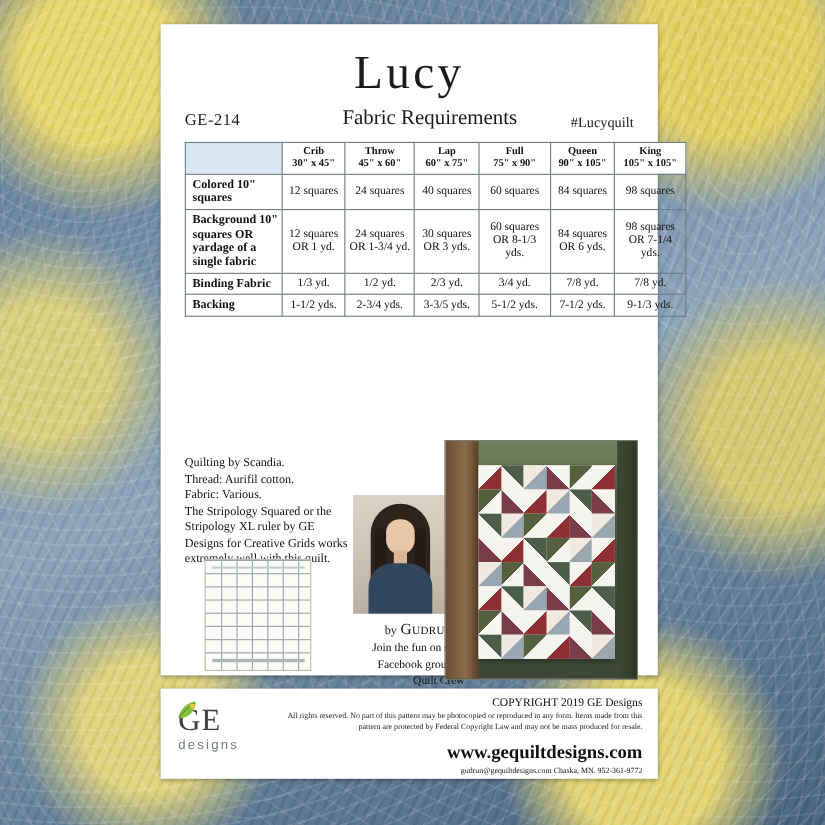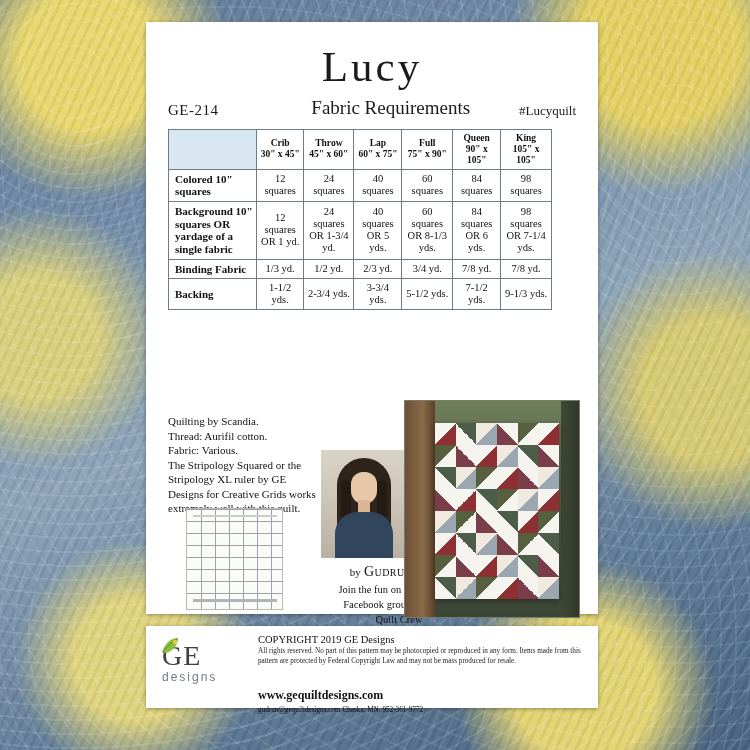--- a/index.html
+++ b/index.html
@@ -44,21 +44,21 @@
   .hdr-row{
     display:flex;align-items:flex-end;justify-content:space-between;
     padding:6px 22px 0 22px;
   }
   .sku{font-family:"Liberation Serif", serif;font-size:15px;color:#1b1b1b;letter-spacing:.5px;text-align:center;}
   .fabreq{font-family:"Liberation Serif", serif;font-size:19px;color:#1b1b1b;margin-left:44px;}
   .hashtag{font-family:"Liberation Serif", serif;font-size:13px;color:#1b1b1b;text-align:right;}
 
   
   table.req{
-    border-collapse:collapse;margin:10px 22px 0 22px;width:384px;
+    border-collapse:collapse;margin:10px 22px 0 22px;width:456px;
     font-size:10.5px;color:#111;font-family:"Liberation Serif", serif;
   }
   table.req td,table.req th{
     border:1px solid #6f7b87;padding:3px 3px;text-align:center;vertical-align:middle;
     line-height:1.15;
   }
   table.req th{font-weight:bold;background:#ffffff;font-size:11px;}
   table.req th.corner{background:#d9e7f3;border:1px solid #6f7b87;}
   table.req td.rowhead{
     text-align:left;font-weight:bold;padding-left:6px;font-size:11px;width:78px;
@@ -120,26 +120,26 @@
   #quilt-photo .q.c{background:linear-gradient(225deg,#f6f4ee 50%,#7a3d4a 50%);}
   #quilt-photo .q.d{background:linear-gradient(315deg,#f6f4ee 50%,#56603f 50%);}
   #quilt-photo .q.e{background:linear-gradient(135deg,#efe9df 50%,#9aa7b0 50%);}
 
   
   .logo-wrap{position:absolute;left:16px;top:14px;width:92px;height:56px;}
   .logo-ge{font-family:"Liberation Serif", serif;font-size:28px;color:#404040;letter-spacing:1px;}
   .logo-designs{font-family:"Liberation Sans", sans-serif;font-size:12px;color:#6f7a84;letter-spacing:2px;margin-top:-2px;}
   .leaf{position:absolute;left:-2px;top:-4px;width:20px;height:20px;}
   .copy{
-    position:absolute;left:112px;top:8px;width:326px;text-align:left;
+    position:absolute;left:112px;top:8px;width:326px;text-align:right;
     font-family:"Liberation Serif", serif;color:#111;
   }
   .copy .c1{font-size:10.5px;}
   .copy .c2{font-size:7.2px;line-height:1.35;margin-top:2px;color:#222;}
-  .copy .web{font-size:12px;font-weight:bold;margin-top:22px;color:#111;}
+  .copy .web{font-size:17px;font-weight:bold;margin-top:8px;color:#111;}
   .copy .c3{font-size:7.2px;margin-top:3px;}
 </style>
 </head>
 <body>
 
 <div id="page">
 
   <div class="card" id="main-card">
 
     <div class="title">Lucy</div>
@@ -187,39 +187,39 @@
           <td>24 squares</td>
           <td>40 squares</td>
           <td>60 squares</td>
           <td>84 squares</td>
           <td>98 squares</td>
         </tr>
         <tr>
           <td class="rowhead">Background 10" squares OR yardage of a single fabric</td>
           <td>12 squares OR 1 yd.</td>
           <td>24 squares OR 1-3/4 yd.</td>
-          <td>40 squares OR 5 yds.</td>
+          <td>30 squares OR 3 yds.</td>
           <td>60 squares OR 8-1/3 yds.</td>
           <td>84 squares OR 6 yds.</td>
           <td>98 squares OR 7-1/4 yds.</td>
         </tr>
         <tr>
           <td class="rowhead">Binding Fabric</td>
           <td>1/3 yd.</td>
           <td>1/2 yd.</td>
           <td>2/3 yd.</td>
           <td>3/4 yd.</td>
           <td>7/8 yd.</td>
           <td>7/8 yd.</td>
         </tr>
         <tr>
           <td class="rowhead">Backing</td>
           <td>1-1/2 yds.</td>
           <td>2-3/4 yds.</td>
-          <td>3-3/4 yds.</td>
+          <td>3-3/5 yds.</td>
           <td>5-1/2 yds.</td>
           <td>7-1/2 yds.</td>
           <td>9-1/3 yds.</td>
         </tr>
       </tbody>
     </table>
 
     <div id="lower">
 
       <div class="notes" style="white-space:pre-line;">Quilting by Scandia.

